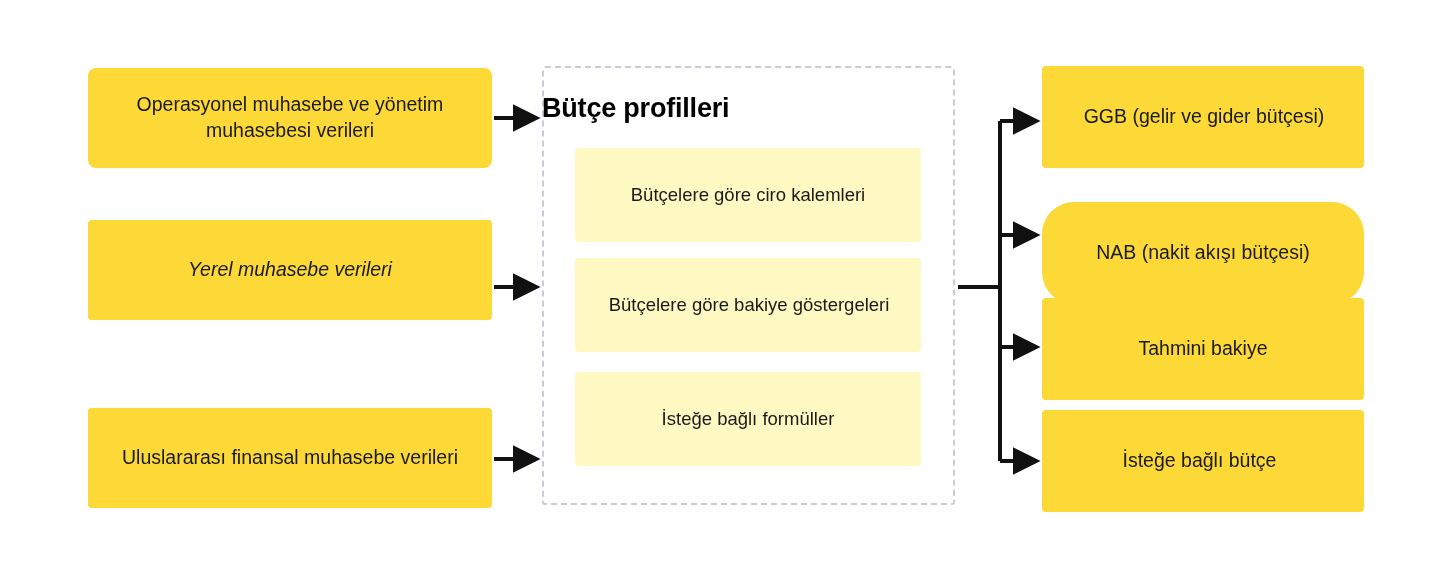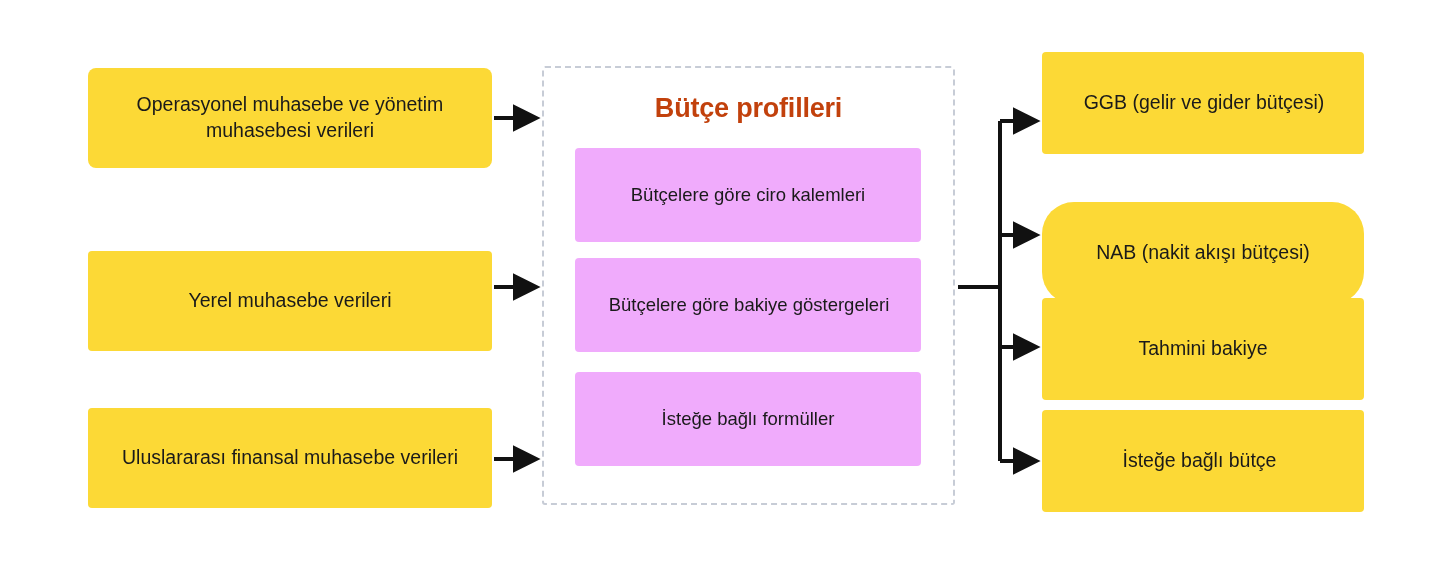--- a/index.html
+++ b/index.html
@@ -34,31 +34,31 @@
     padding: 6px 14px;
   }
   .source-box {
     background: #FCD936;
     width: 404px;
     height: 100px;
     left: 88px;
     font-size: 19.5px;
   }
   .source-box.s1 { top: 68px; border-radius: 8px; }
-  .source-box.s2 { top: 251px; }
+  .source-box.s2 { top: 220px; font-style: italic; }
   .source-box.s3 { top: 408px; }
 
   .output-box {
     background: #FCD936;
     width: 322px;
     height: 102px;
     left: 1042px;
     font-size: 19.5px;
   }
-  .output-box.o1 { top: 52px; padding-left: 16px; }
+  .output-box.o1 { top: 66px; padding-left: 16px; }
   .output-box.o2 { top: 202px; border-radius: 32px; }
   .output-box.o3 { top: 298px; }
   .output-box.o4 { top: 410px; padding-left: 7px; }
 
   
   .group-panel {
     position: absolute;
     left: 542px;
     top: 66px;
     width: 413px;
@@ -66,28 +66,27 @@
     box-sizing: border-box;
     border: 2px dashed #c7ccd6;
     border-radius: 3px;
     background: transparent;
   }
   .group-title {
     position: absolute;
     left: 542px;
     top: 93px;
     width: 413px;
-    text-align: center;
     font-size: 27px;
     font-weight: bold;
-    color: #c2410c;
+    color: #000000;
     letter-spacing: -0.2px;
   }
   .feature-box {
-    background: #f0abfc;
+    background: #fef9c3;
     width: 346px;
     height: 94px;
     left: 575px;
     font-size: 18.5px;
   }
   .feature-box.f1 { top: 148px; }
   .feature-box.f2 { top: 258px; padding-left: 16px; }
   .feature-box.f3 { top: 372px; }
 
   

